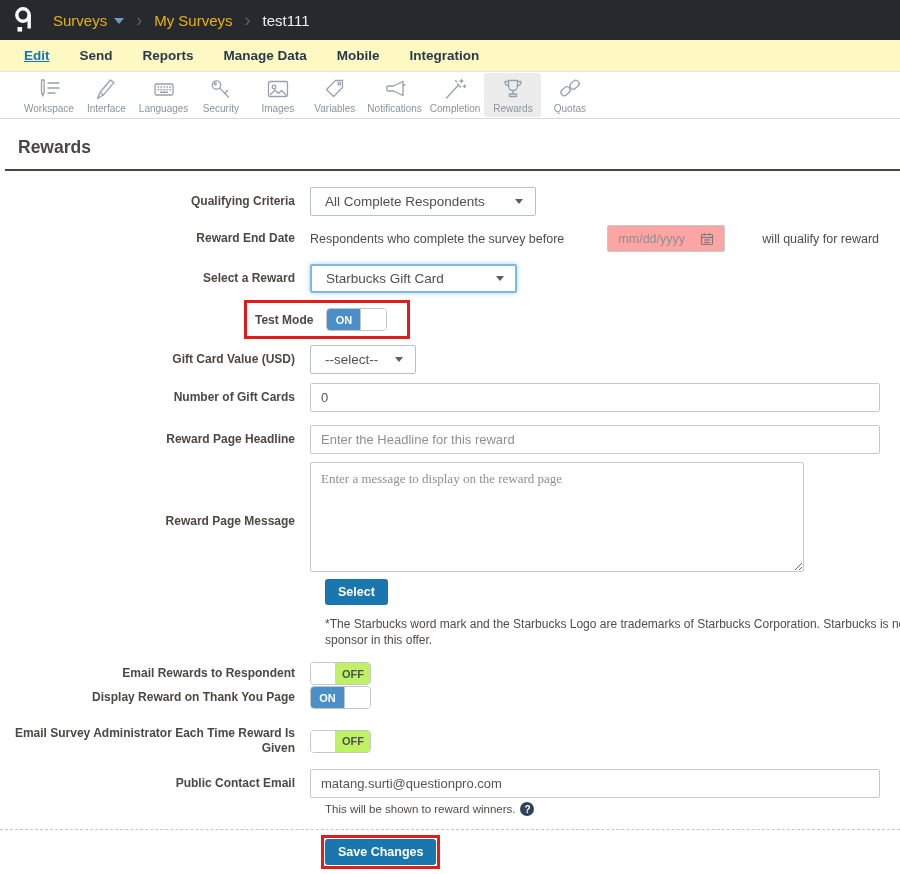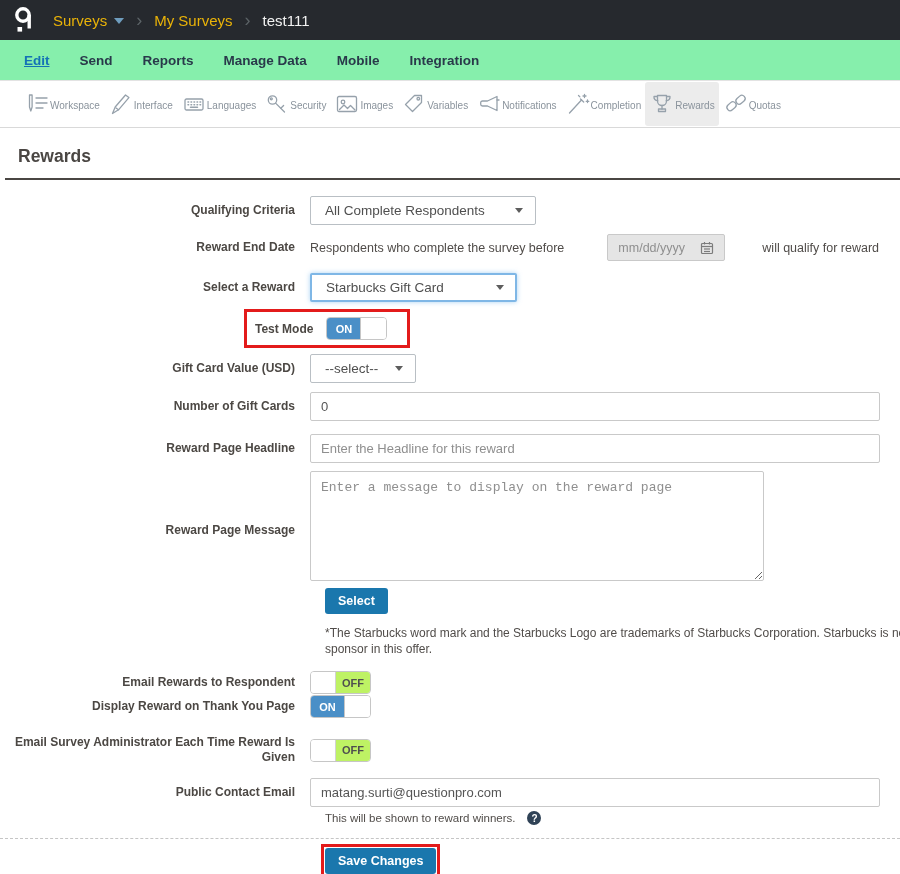--- a/index.html
+++ b/index.html
@@ -9,57 +9,57 @@
     background:#fff; font-family:"Liberation Sans", sans-serif; color:#504c49;
   }
   
   .hdr { height:40px; background:#26292e; display:flex; align-items:center; padding-left:13px; }
   .logo { width:24px; height:30px; margin-right:16px; display:flex; align-items:center; }
   .bc-link { color:#eab308; font-size:15px; cursor:pointer; display:inline-flex; align-items:center; gap:7px; }
   .bc-caret { width:0; height:0; border-left:5px solid transparent; border-right:5px solid transparent; border-top:6px solid #6f9dbe; margin-top:2px; }
   .bc-sep { color:#5c6367; font-size:18px; margin:0 12px; line-height:1; }
   .bc-cur { color:#f2f2f2; font-size:15px; }
   
-  .nav { height:41px; background:#86efac; border-bottom:1px solid #e3e3e3; display:flex; align-items:center; padding-left:24px; gap:30px; }
+  .nav { height:32px; background:#fef9c3; border-bottom:1px solid #e3e3e3; display:flex; align-items:center; padding-left:24px; gap:30px; }
   .nav a { font-size:13.5px; font-weight:bold; color:#29394a; text-decoration:none; cursor:pointer; }
   .nav a.active { color:#1472b6; text-decoration:underline; }
   
   .tools { height:47px; border-bottom:1px solid #d9d9d9; display:flex; align-items:center; padding-left:20px; }
-  .titem { min-width:57px; height:44px; display:flex; align-items:center; justify-content:center; border-radius:3px; cursor:pointer; padding:2px 4px; }
+  .titem { min-width:57px; height:44px; display:flex; flex-direction:column; align-items:center; justify-content:center; border-radius:3px; cursor:pointer; padding:2px 4px; }
   .titem.active { background:#ececec; }
   .tlabel { font-size:10px; color:#8a939c; margin-top:2px; white-space:nowrap; }
   .ticon svg { stroke:#96a1ab; fill:none; stroke-width:1.3; stroke-linecap:round; stroke-linejoin:round; display:block; }
   
   .ptitle { margin:18px 0 0 18px; font-size:17.5px; font-weight:bold; color:#4a4643; }
   .trule { border:none; border-top:2px solid #4a4643; margin:11px 0 0 5px; }
   
   .row { display:flex; align-items:center; }
   .lbl { width:310px; flex-shrink:0; text-align:right; padding-right:15px; font-size:12px; font-weight:bold; color:#4c4844; line-height:1.25; }
   .sel { display:inline-flex; align-items:center; justify-content:space-between; border:1px solid #b9bfc4; border-radius:2px; background:#fff; height:29px; padding:0 12px 0 14px; font-size:13.5px; color:#4f4f4f; cursor:pointer; }
   .sel.focus { border:2px solid #7fb7e6; box-shadow:0 0 5px rgba(102,175,233,.55); padding:0 11px 0 14px; }
   .caret { width:0; height:0; border-left:4px solid transparent; border-right:4px solid transparent; border-top:5px solid #5d5d5d; margin-left:12px; }
   .plain { font-size:12.5px; color:#504c49; }
-  .dinput { width:118px; height:27px; border:1px solid #c9c9c9; border-radius:2px; display:inline-flex; align-items:center; padding:0 8px; background:#e5e5e5; }
+  .dinput { width:118px; height:27px; border:1px solid #c9c9c9; border-radius:2px; display:inline-flex; align-items:center; padding:0 8px; background:#fca5a5; }
   .dinput input { border:none; outline:none; width:78px; font-size:12.5px; color:#555; font-family:inherit; background:transparent; }
   .dinput input::placeholder { color:#8f8f8f; }
   .dinput svg { stroke:#7c7c7c; fill:none; stroke-width:1.2; margin-left:6px; }
   .tinput { width:570px; height:29px; border:1px solid #c9c9c9; border-radius:2px; padding:0 10px; font-size:13px; color:#555; font-family:inherit; outline:none; }
   .tinput::placeholder, .tarea::placeholder { color:#8f8f8f; }
-  .tarea { width:454px; height:110px; border:1px solid #c9c9c9; border-radius:2px; padding:8px 10px; font-size:13px; color:#555; font-family:Liberation Mono, monospace; resize:vertical; outline:none; }
+  .tarea { width:494px; height:110px; border:1px solid #c9c9c9; border-radius:2px; padding:8px 10px; font-size:13px; color:#555; font-family:Liberation Serif, serif; resize:vertical; outline:none; }
   .toggle { width:61px; height:23px; border:1px solid #c6c6c6; border-radius:4px; display:inline-flex; overflow:hidden; background:#fff; cursor:pointer; flex-shrink:0; }
   .tseg { display:flex; align-items:center; justify-content:center; font-size:11px; font-weight:bold; }
   .toggle.on .tseg.state { width:33px; background:#4a8fc7; color:#fff; }
   .toggle.on .handle { flex:1; background:#fff; border-left:1px solid #c6c6c6; }
   .toggle.off .handle { width:25px; background:#fff; border-right:1px solid #d2d2d2; }
   .toggle.off .tseg.state { flex:1; background:#bef264; color:#4f4f4f; }
   .btn { background:#1a77ad; color:#fff; border:none; border-radius:3px; font-size:12.5px; font-weight:bold; padding:6px 13px; font-family:inherit; cursor:pointer; }
   .redbox { border:3px solid #e31b1b; display:inline-flex; align-items:center; background:#fff; }
   .disc { width:575px; margin:11px 0 0 325px; font-size:12px; color:#504c49; line-height:16px; }
   .disc .l1 { white-space:nowrap; }
-  .helper { display:flex; align-items:center; gap:12px; margin:4px 0 0 325px; font-size:11.5px; color:#504c49; }
+  .helper { display:flex; align-items:center; gap:5px; margin:4px 0 0 325px; font-size:11.5px; color:#504c49; }
   .helpq { width:14px; height:14px; border-radius:50%; background:#2f4256; color:#fff; font-size:10px; font-weight:bold; display:inline-flex; align-items:center; justify-content:center; cursor:pointer; }
   .dashrule { border:none; border-top:1px dashed #c5c5c5; margin:13px 0 0 0; }
 </style>
 </head>
 <body>
 
 <div class="hdr">
   <span class="logo">
     <svg width="24" height="30" viewBox="0 0 24 30">
       <circle cx="10" cy="10" r="6.2" stroke="#fff" stroke-width="3.4" fill="none"></circle>

